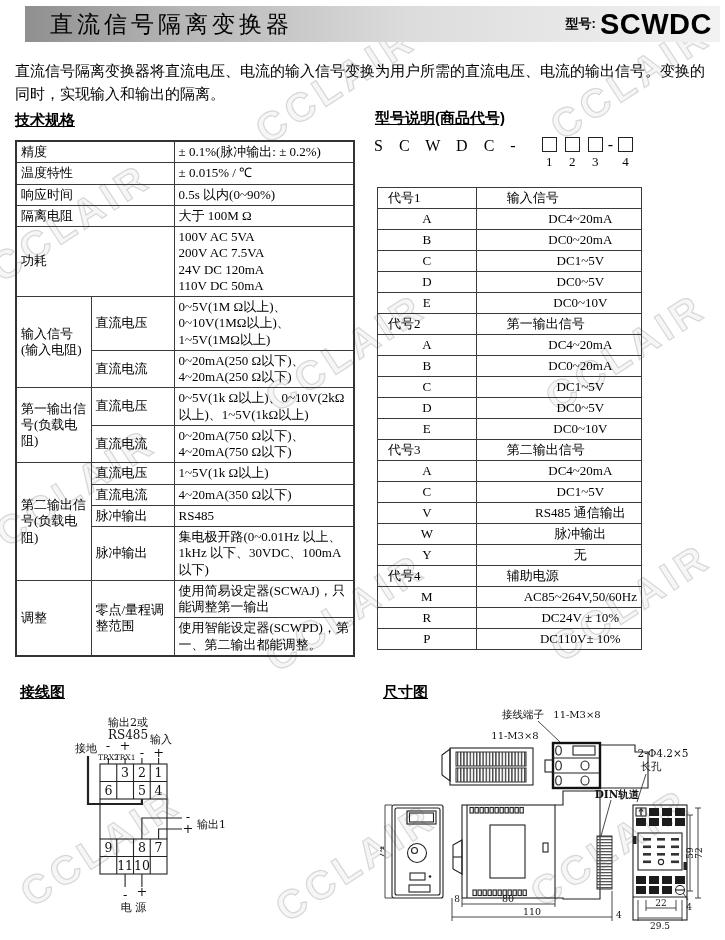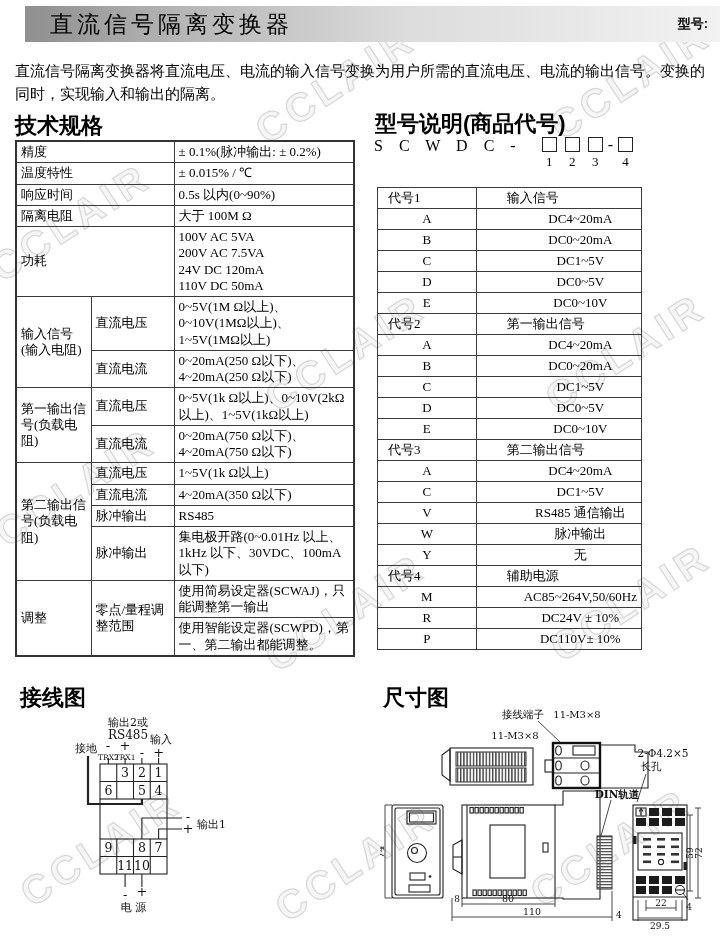--- a/index.html
+++ b/index.html
@@ -17,21 +17,21 @@
   .header .title{font-family:"DejaVu Serif",serif;font-size:23px;letter-spacing:4px;
       padding-left:25px;line-height:36px;text-align:right;}
   .header .model-wrap{display:flex;align-items:center;padding-right:8px;
       font-family:"Liberation Sans",sans-serif;}
   .header .model-label{font-size:13px;font-weight:bold;margin-right:4px;}
   .header .model-no{font-size:29px;font-weight:bold;letter-spacing:0.5px;}
   
   .desc{position:absolute;left:15px;top:60px;width:700px;
       font-size:15px;line-height:1.55;z-index:2;}
   .sec-heading{position:absolute;font-family:"Liberation Sans",sans-serif;
-      font-weight:bold;font-size:22px;z-index:2;}
+      font-weight:bold;font-size:15px;z-index:2;text-decoration:underline;}
   #h-spec{left:15px;top:111px;}
   #h-model{left:375px;top:109px;}
   #h-wiring{left:20px;top:683px;}
   #h-dims{left:383px;top:683px;}
   
   .spec-table{position:absolute;left:15px;top:140px;width:340px;border-collapse:collapse;
       table-layout:fixed;font-size:13px;line-height:1.25;z-index:2;padding-left:23px;}
   .spec-table td{border:1px solid #3a3a3a;padding:2px 4px;vertical-align:middle;}
   .spec-table{border:2px solid #333;}
   .pre{white-space:pre-line;}
@@ -73,20 +73,21 @@
   <div class="wm" style="left:255px;top:590px">CCLAIR</div>
   <div class="wm" style="left:540px;top:580px">CCLAIR</div>
   <div class="wm" style="left:10px;top:825px">CCLAIR</div>
   <div class="wm" style="left:265px;top:840px">CCLAIR</div>
   <div class="wm" style="left:520px;top:825px">CCLAIR</div>
 
   <div class="header">
     <span class="title">直流信号隔离变换器</span>
     <span class="model-wrap">
       <span class="model-label">型号:</span>
+      <span class="model-no">SCWDC</span>
     </span>
   </div>
 
   <div class="desc">直流信号隔离变换器将直流电压、电流的输入信号变换为用户所需的直流电压、电流的输出信号。变换的同时，实现输入和输出的隔离。</div>
 
   <div class="sec-heading" id="h-spec">技术规格</div>
   <div class="sec-heading" id="h-model">型号说明(商品代号)</div>
   <div class="sec-heading" id="h-wiring">接线图</div>
   <div class="sec-heading" id="h-dims">尺寸图</div>
 

